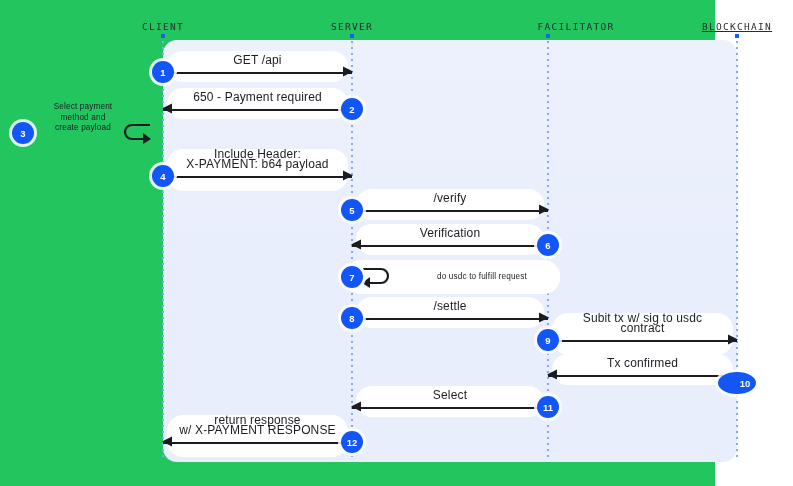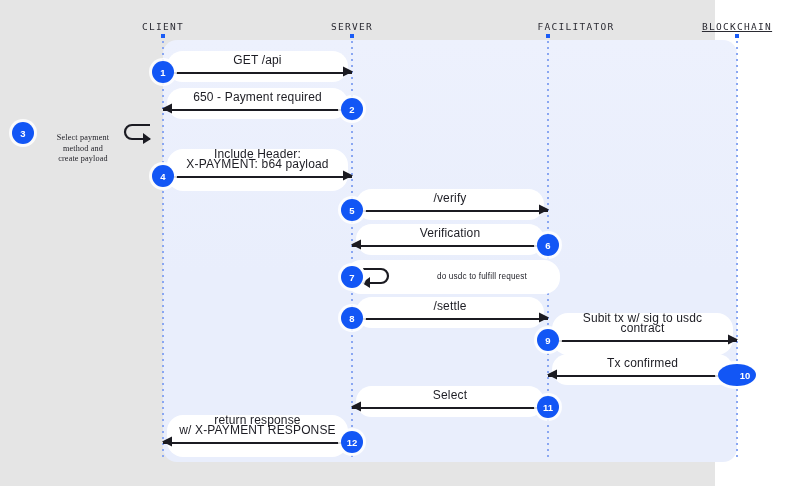--- a/index.html
+++ b/index.html
@@ -1,18 +1,18 @@
 <!DOCTYPE html>
 <html><head>
 <meta charset="utf-8">
 <style>
   html,body{margin:0;padding:0;background:#ffffff;}
   body{width:793px;height:486px;overflow:hidden;
        font-family:"Liberation Sans","DejaVu Sans",sans-serif;}
-  #stage{position:relative;width:715px;height:486px;background:#e5e5e5;}
+  #stage{position:relative;width:715px;height:486px;background:#22c55e;}
 
   
   .band{position:absolute;border-radius:14px;
         background:linear-gradient(180deg,#edf1fd 0%,#e8edfc 55%,#e9eefc 100%);}
 
   
   .lane-head{position:absolute;transform:translateX(-50%);
              font-family:"DejaVu Sans Mono","Liberation Mono",monospace;
              font-size:9.5px;letter-spacing:1.3px;color:#2b2b33;white-space:nowrap;}
 
@@ -96,21 +96,21 @@
         <div class="head"></div>
         <div class="label">GET /api</div>
       </div>
       <div class="badge" style="left: 163px; top: 72px; background: rgb(18, 86, 245);">1</div>
       <div class="msg l" style="left: 163px; width: 189px; top: 109px;">
         <div class="shaft" style="background: rgb(27, 27, 34);"></div>
         <div class="head"></div>
         <div class="label">650 - Payment required</div>
       </div>
       <div class="badge" style="left: 352px; top: 109px; background: rgb(18, 86, 245);">2</div>
-      <div class="note" style="left: 83px; top: 149px; font-family: Liberation Serif, serif;">Select payment
+      <div class="note" style="left: 83px; top: 118px;">Select payment
 method and
 create payload</div>
       <div class="selfloop" style="left: 137px; top: 133px;"><svg width="34" height="28" viewBox="0 0 34 28">
           <path d="M30 8 H12 A7 7 0 0 0 12 22 H30" fill="none" stroke="#1b1b22" stroke-width="2.2"></path>
           <path d="M23 16 L31 22 L23 27 Z" fill="#1b1b22"></path>
         </svg></div>
       <div class="badge" style="left: 23px; top: 133px; background: rgb(18, 86, 245);">3</div>
       <div class="msg r" style="left: 163px; width: 189px; top: 176px;">
         <div class="shaft" style="background: rgb(27, 27, 34);"></div>
         <div class="head"></div>
@@ -147,21 +147,21 @@
         <div class="head"></div>
         <div class="label">Subit tx w/ sig to usdc
 contract</div>
       </div>
       <div class="badge" style="left: 548px; top: 340px; background: rgb(18, 86, 245);">9</div>
       <div class="msg l" style="left: 548px; width: 189px; top: 375px;">
         <div class="shaft" style="background: rgb(27, 27, 34);"></div>
         <div class="head"></div>
         <div class="label">Tx confirmed</div>
       </div>
-      <div class="badge" style="left: 737px; top: 375px; background: rgb(18, 86, 245); padding-left: 16px;">10</div>
+      <div class="badge" style="left: 737px; top: 383px; background: rgb(18, 86, 245); padding-left: 16px;">10</div>
       <div class="msg l" style="left: 352px; width: 196px; top: 407px;">
         <div class="shaft" style="background: rgb(27, 27, 34);"></div>
         <div class="head"></div>
         <div class="label">Select</div>
       </div>
       <div class="badge" style="left: 548px; top: 407px; background: rgb(18, 86, 245);">11</div>
       <div class="msg l" style="left: 163px; width: 189px; top: 442px;">
         <div class="shaft" style="background: rgb(27, 27, 34);"></div>
         <div class="head"></div>
         <div class="label">return response

